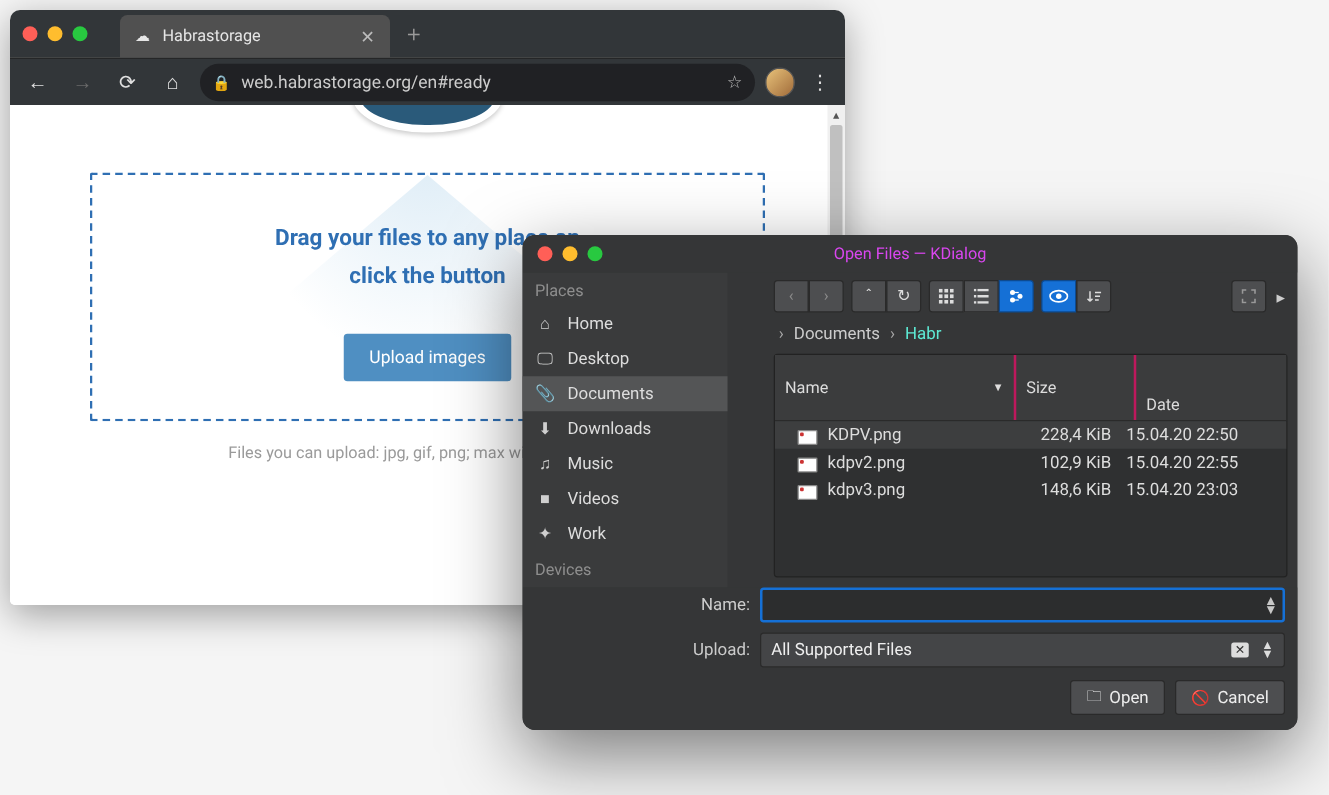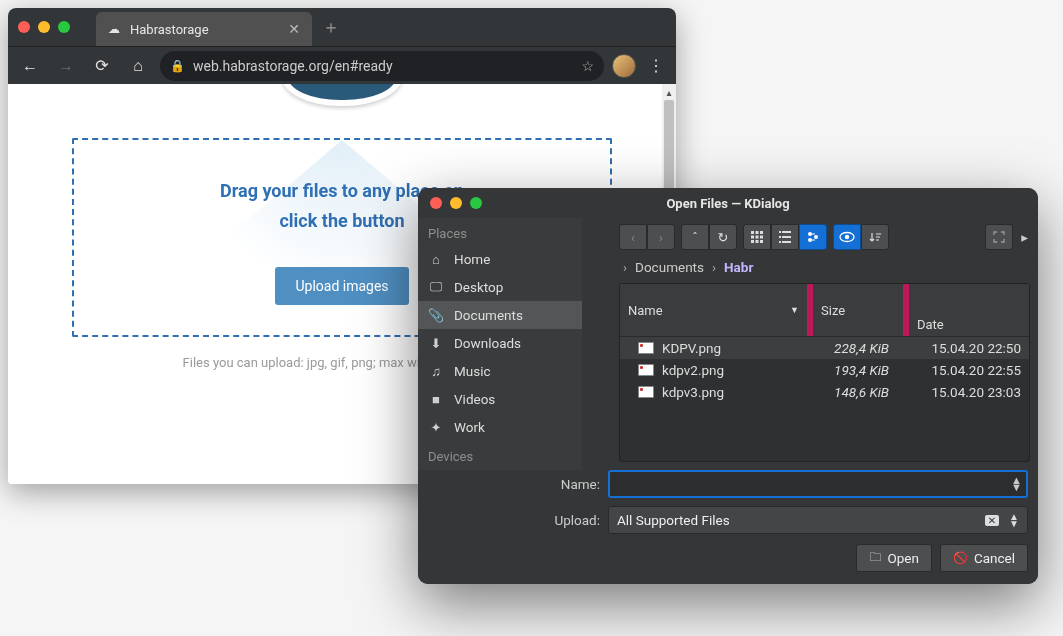--- a/index.html
+++ b/index.html
@@ -35,53 +35,53 @@
   .dropzone { margin: 54px 64px 10px 64px; border: 2px dashed #2f6fb3; border-radius: 2px; padding: 36px 20px 30px 20px; text-align: center; position:relative; overflow:hidden;}
   .dropzone .beam { position:absolute; inset:0; background: radial-gradient(ellipse 260px 320px at 50% -20%, rgba(120,180,220,.28), rgba(120,180,220,0) 60%); clip-path: polygon(50% 0, 100% 100%, 0 100%); left:50%; transform:translateX(-50%); width: 460px;}
   .drop-text { position:relative; color: #2f6fb3; font-weight: 700; font-size: 18px; line-height: 1.65; }
   .upload-btn { position:relative; margin-top: 32px; display:inline-block; background:#4f8fc2; color:#fff; border:none; padding: 11px 20px; font-size:14px; border-radius:3px; cursor:pointer; }
   .hint { text-align:center; color:#9a9a9a; font-size:13px; margin-top: 18px; }
 
   
   .dialog { position:absolute; left: 418px; top: 188px; width: 620px; height: 396px; background:#353637; border-radius: 10px; box-shadow: 0 20px 60px rgba(0,0,0,.5); color:#ddd; display:flex; flex-direction:column; overflow:hidden; font-size:13.5px;}
   .dlg-titlebar { height: 30px; display:flex; align-items:center; justify-content:center; position:relative; background:#353637;}
   .dlg-titlebar .traffic { position:absolute; left:12px; top:9px; }
-  .dlg-title { color:#e5e5e5; font-size:13px;font-weight:bold; }
+  .dlg-title { color:#d946ef; font-size:13px; }
   .dlg-body { flex:1; display:flex;gap:29px; }
   .sidebar { width:164px; background:#3a3b3c; display:flex; flex-direction:column; padding-top:4px;}
   .sb-heading { color:#8e8e8e; font-size:13px; padding: 4px 10px 4px 10px; }
   .sb-item { display:flex; align-items:center; gap:10px; padding: 6px 10px; color:#ddd; cursor:default;}
   .sb-item.selected { background:#545556; }
   .sb-item .ico { width:16px; text-align:center; font-size:13px; color:#cfcfcf;}
   .main { flex:1; display:flex; flex-direction:column; }
   .tbrow { display:flex; align-items:center; padding: 6px 8px; gap:6px; }
   .tbtn { width:28px; height:26px; background:#4d4e50; border:1px solid #2a2a2a; border-radius:3px; display:flex; align-items:center; justify-content:center; color:#ddd; font-size:13px;}
   .tbtn-group { display:flex; }
   .tbtn-group .tbtn { border-radius:0; }
   .tbtn-group .tbtn:first-child { border-radius:3px 0 0 3px; }
   .tbtn-group .tbtn:last-child { border-radius:0 3px 3px 0; }
   .tbtn.blue { background:#1570d6; border-color:#0d4a90; }
   .tbtn.dis { color:#8a8a8a; }
   .spacer { flex:1; }
   .crumb { padding: 3px 8px 8px 12px; color:#ccc; display:flex; align-items:center; gap:8px; font-size:13.5px;}
   .crumb .sep { color:#aaa; }
-  .crumb .cur { color:#c4b5fd; font-weight:700; }
+  .crumb .cur { color:#5eead4; font-weight:400; }
   .filelist { flex:1; margin: 0 8px 8px 8px; background:#2f3031; border:1px solid #222; border-radius:3px; display:flex; flex-direction:column;}
   .fl-header { display:flex; background:#3b3c3d; border-bottom:1px solid #2a2a2a; color:#ddd;}
-  .fl-header .col { padding: 4px 8px; border-right:6px solid #be185d; display:flex; align-items:center; gap:4px; font-size:13px;}
+  .fl-header .col { padding: 4px 8px; border-right:2px solid #be185d; display:flex; align-items:center; gap:4px; font-size:13px;}
   .col-name { flex:1; }
   .col-size { width:96px; text-align:left;}
   .col-date { width:120px; }
   .fl-header .col:last-child { border-right:none;margin-top:29px; }
   .sort-ind { font-size:9px; color:#ddd;}
   .fl-row { display:flex; padding: 3px 8px; color:#ddd; align-items:center;}
   .fl-row.selected { background:#3d3e3f; }
-  .fl-row .col-name { flex:1; display:flex; align-items:center; gap:8px; padding-left: 10px;}
-  .fl-row .col-size { width:96px; text-align:right; padding-right:12px;font-style:italic;}
-  .fl-row .col-date { width:120px;text-align:right; }
+  .fl-row .col-name { flex:1; display:flex; align-items:flex-end; gap:8px; padding-left: 10px;}
+  .fl-row .col-size { width:96px; text-align:right; padding-right:12px;}
+  .fl-row .col-date { width:120px; }
   .file-ico { width:16px; height:12px; background:#fff; border:1px solid #888; position:relative; border-radius:1px;}
   .file-ico::before{content:'';position:absolute;left:1px;top:1px;width:3px;height:3px;background:#c33;border-radius:1px;}
   .dlg-footer { background:#353637; padding: 0px 10px 12px 10px; display:flex; flex-direction:column; gap:8px;}
   .form-row { display:flex; align-items:center; gap:8px; margin-left: 124px;}
   .form-row label { width:48px; text-align:right; color:#ccc;}
   .name-input { flex:1; height:28px; background:#2c2d2e; border:2px solid #1570d6; border-radius:3px; color:#eee; padding:0 8px; position:relative;}
   .name-input .step { position:absolute; right:4px; top:50%; transform:translateY(-50%); color:#c8c8c8; font-size:11px; display:flex; flex-direction:column; line-height:7px;}
   .filter-box { flex:1; height:28px; background:#444547; border:1px solid #2a2a2a; border-radius:3px; color:#eee; padding:0 8px; display:flex; align-items:center; justify-content:space-between;}
   .filter-box .right { display:flex; align-items:center; gap:10px; color:#ddd;}
   .btn-row { display:flex; justify-content:flex-end; gap:8px; margin-top:2px;}
@@ -286,21 +286,21 @@
                 <span>KDPV.png</span>
               </div>
               <div class="col-size">228,4 KiB</div>
               <div class="col-date">15.04.20 22:50</div>
             </div>
             <div class="fl-row">
               <div class="col-name">
                 <span class="file-ico"></span>
                 <span>kdpv2.png</span>
               </div>
-              <div class="col-size">193,4 KiB</div>
+              <div class="col-size">102,9 KiB</div>
               <div class="col-date">15.04.20 22:55</div>
             </div>
             <div class="fl-row">
               <div class="col-name">
                 <span class="file-ico"></span>
                 <span>kdpv3.png</span>
               </div>
               <div class="col-size">148,6 KiB</div>
               <div class="col-date">15.04.20 23:03</div>
             </div>

